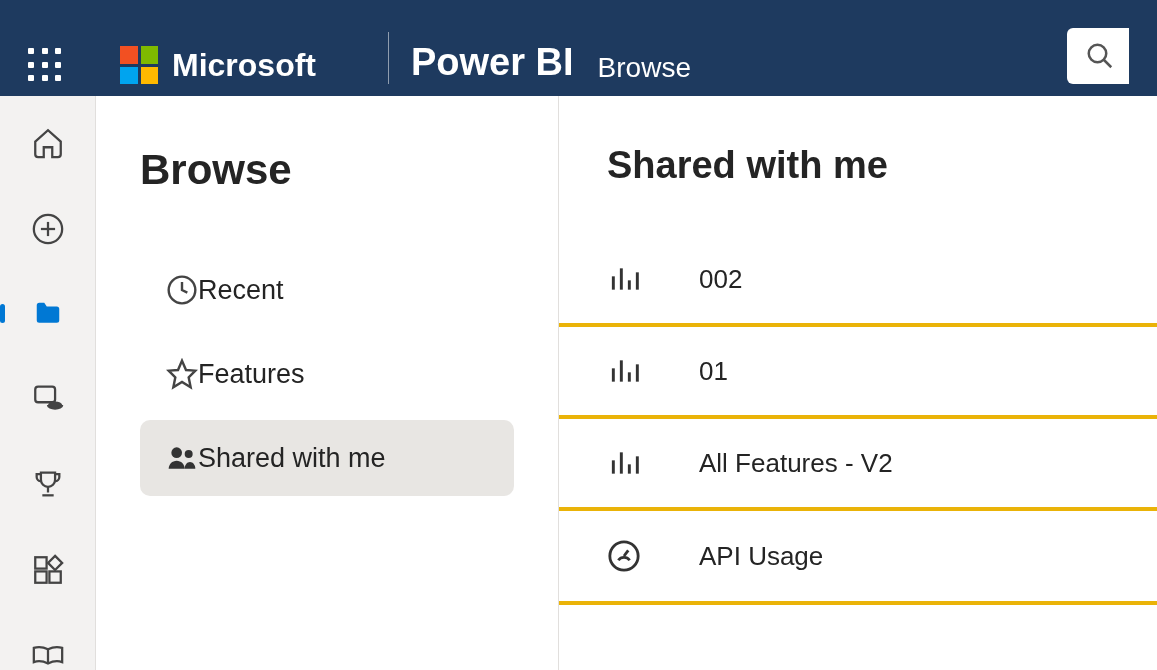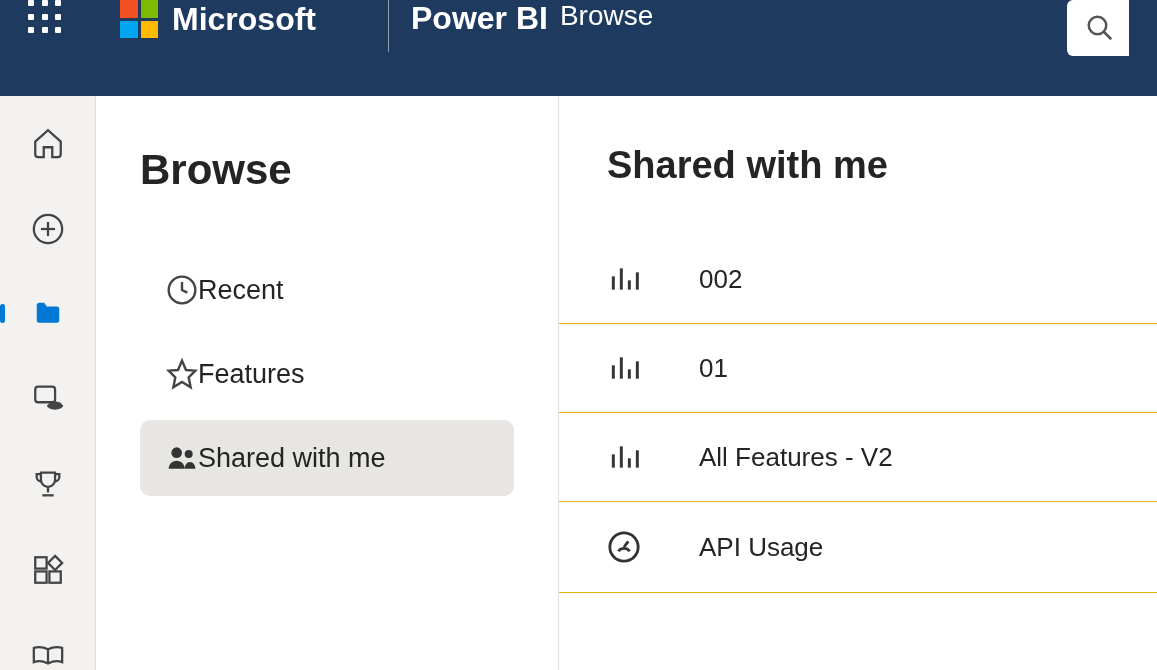--- a/index.html
+++ b/index.html
@@ -11,22 +11,22 @@
     body {
       width: 1157px;
       height: 670px;
       overflow: hidden;
       background: #fff;
     }
     .header {
       height: 96px;
       background: #1e3a5f;
       display: flex;
-      align-items: flex-start;
-      padding: 0 28px;
+      align-items: flex-end;
+      padding: 12px 28px;
       color: #fff;
     }
     .app-launcher {
       width: 36px;
       height: 36px;
       display: grid;
       grid-template-columns: repeat(3, 1fr);
       grid-template-rows: repeat(3, 1fr);
       gap: 5px;
       cursor: pointer;
@@ -61,23 +61,23 @@
       font-weight: 600;
       color: #fff;
     }
     .header-divider {
       width: 1px;
       height: 52px;
       background: rgba(255,255,255,0.5);
       margin-right: 22px;
     }
     .app-name {
-      font-size: 32px;
+      font-size: 38px;
       font-weight: 600;
-      margin-right: 12px;
+      margin-right: 24px;
     }
     .page-context {
       font-size: 28px;
       font-weight: 400;
     }
     .search-wrap {
       margin-left: auto;
       background: #fff;
       border-radius: 6px 0 0 6px;
       height: 56px;
@@ -168,21 +168,21 @@
     }
     .col-name-header {
       font-size: 26px;
       font-weight: 600;
       color: #242424;
     }
     .table-row {
       display: flex;
       align-items: center;
       padding: 28px 0 28px 48px;
-      border-bottom: 1px solid #eab308;
+      border-bottom: 4px solid #eab308;
       gap: 58px;
       cursor: pointer;
     }
     .row-name {
       font-size: 26px;
       color: #242424;
     }
     svg { display: block; }
   </style>
 </head>

